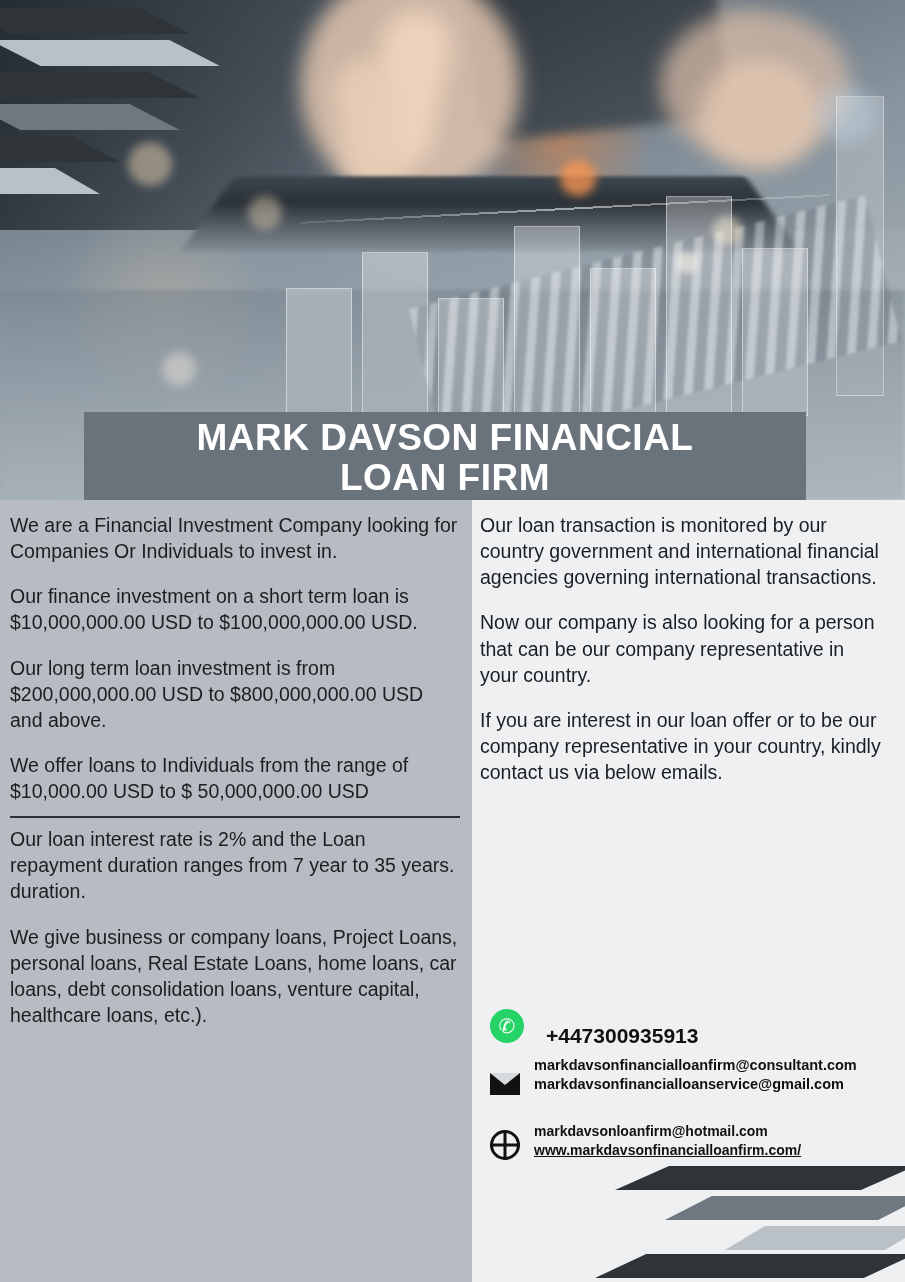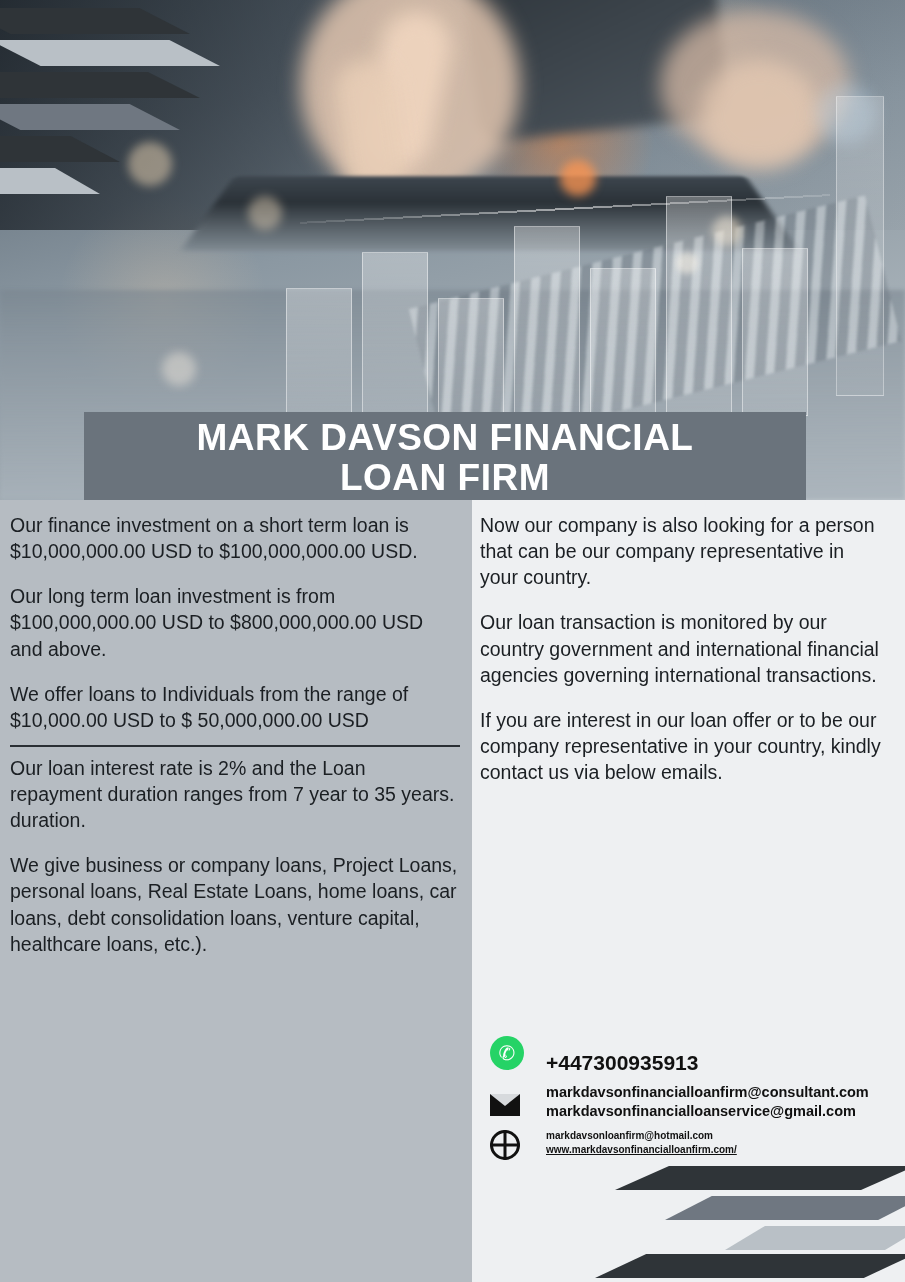--- a/index.html
+++ b/index.html
@@ -162,21 +162,21 @@
   
   .contact { position: absolute; left: 18px; bottom: 118px; width: 400px; }
   .wa-row { display: flex; align-items: center; gap: 22px; margin-bottom: 8px; }
   .wa-icon {
     width: 34px; height: 34px; border-radius: 50%;
     background: #25d366;
     display: flex; align-items: center; justify-content: center;
     color: #fff; font-size: 20px; line-height: 1;
   }
   .phone { font-size: 21px; font-weight: bold; color: #111; margin-top: 20px; }
-  .mail-row, .web-row { display: flex; align-items: center; gap: 26px; margin-bottom: 4px; }
+  .mail-row, .web-row { display: flex; align-items: flex-end; gap: 14px; margin-bottom: 4px; }
   .env {
     width: 30px; height: 22px; margin-top: 6px;
     background: #111; position: relative; flex: none;
   }
   .env:after {
     content: ""; position: absolute; left: 0; top: 0;
     width: 0; height: 0;
     border-left: 15px solid transparent; border-right: 15px solid transparent;
     border-top: 12px solid #d7dadd;
   }
@@ -187,21 +187,21 @@
   .globe:before {
     content: ""; position: absolute; left: 50%; top: -3px; transform: translateX(-50%);
     width: 3px; height: 30px; background: #111;
   }
   .globe:after {
     content: ""; position: absolute; left: -3px; top: 50%; transform: translateY(-50%);
     width: 30px; height: 3px; background: #111;
   }
   .emails { font-size: 14.5px; line-height: 1.36; font-weight: bold; color: #111; }
   .emails div { white-space: nowrap; }
-  .web { font-size: 10px; line-height: 1.36; font-weight: bold; color: #111; }
+  .web { font-size: 14px; line-height: 1.36; font-weight: bold; color: #111; margin-top: 23px; }
   .web .u { text-decoration: underline; }
 
   
   .bottom-decor { position: absolute; right: 0; bottom: 0; width: 330px; height: 140px; overflow: hidden; }
   .bchev { position: absolute; height: 24px; }
   .bchev.dark { background: #2f3438; }
   .bchev.light { background: #b9c0c6; }
   .bchev.mid { background: #6f7781; }
 </style>
 </head>
@@ -250,31 +250,32 @@
   </div>
 
   <div class="title-banner">
     <h1>MARK DAVSON FINANCIAL
 LOAN FIRM</h1>
   </div>
 
   <div class="body-wrap">
 
     <div class="col-left">
+      <p class="txt">We are a Financial Investment Company looking for Companies Or Individuals to invest in.</p>
       <p class="txt">Our finance investment on a short term loan is  $10,000,000.00 USD to $100,000,000.00 USD.</p>
-      <p class="txt">Our long term loan investment is from $100,000,000.00 USD to $800,000,000.00 USD and above.</p>
+      <p class="txt">Our long term loan investment is from $200,000,000.00 USD to $800,000,000.00 USD and above.</p>
       <p class="txt tight">We offer loans to Individuals from the range of $10,000.00 USD to $ 50,000,000.00 USD</p>
       <div class="rule"></div>
       <p class="txt">Our loan interest rate is 2% and the Loan repayment duration ranges from 7 year to 35 years. duration.</p>
       <p class="txt">We give business or company loans, Project Loans, personal loans, Real Estate Loans, home loans, car loans, debt consolidation loans, venture capital, healthcare loans, etc.).</p>
     </div>
 
     <div class="col-right">
+      <p class="txt">Our loan transaction is monitored by our country government and international financial agencies governing international transactions.</p>
       <p class="txt">Now our company is also looking for a person that can be our company representative in your country.</p>
-      <p class="txt">Our loan transaction is monitored by our country government and international financial agencies governing international transactions.</p>
       <p class="txt">If you are interest in our loan offer or to be our company representative in your country, kindly contact us via below emails.</p>
 
       <div class="contact">
         <div class="wa-row">
           <span class="wa-icon">✆</span>
           <span class="phone">+447300935913</span>
         </div>
         <div class="mail-row">
           <span class="env"></span>
           <div class="emails">

